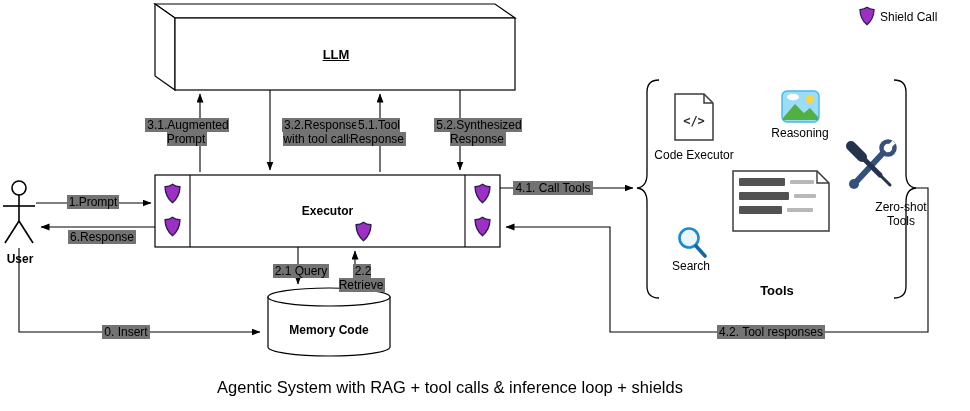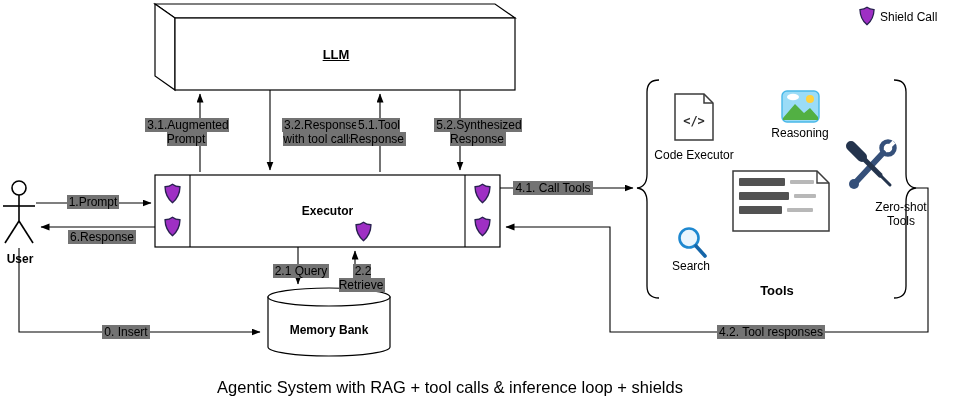--- a/index.html
+++ b/index.html
@@ -122,21 +122,21 @@
       <circle cx="854" cy="184" r="5" fill="var(--wrench-blue)"></circle>
       <line class="toolsdark" x1="851" y1="146" x2="862" y2="157" stroke-width="10"></line>
       <line class="toolsdark" x1="862" y1="157" x2="880" y2="175" stroke-width="5"></line>
       <line class="toolsdark" x1="880" y1="175" x2="890" y2="185" stroke-width="3"></line>
     </g>
   </svg>
 
   <div class="lbl bold big" style="left:184px; top:47px; width:304px;text-decoration:underline;"><span>LLM</span></div>
   <div class="lbl bold" style="left:190px; top:204px; width:275px;"><span>Executor</span></div>
   <div class="lbl bold" style="left:-2px; top:252px; width:44px;"><span>User</span></div>
-  <div class="lbl bold" style="left:270px; top:323px; width:118px;"><span>Memory Bank</span></div>
+  <div class="lbl bold" style="left:270px; top:323px; width:118px;"><span>Memory Code</span></div>
   <div class="lbl bold big" style="left:742px; top:283px; width:70px;"><span>Tools</span></div>
 
   <div class="lbl" style="left:648px; top:148px; width:92px;"><span>Code Executor</span></div>
   <div class="lbl" style="left:766px; top:126px; width:68px;"><span>Reasoning</span></div>
   <div class="lbl" style="left:666px; top:259px; width:50px;"><span>Search</span></div>
   <div class="lbl" style="left:838px; top:200px; width:62px;margin-left:32px;"><span>Zero-shot Tools</span></div>
 
   <div class="lbl" style="left:60px; top:195px; width:66px;"><span class="bg">1.Prompt</span></div>
   <div class="lbl" style="left:68px; top:220px; width:66px;margin-top:10px;"><span class="bg">6.Response</span></div>
   <div class="lbl" style="left:98px; top:325px; width:56px;"><span class="bg">0. Insert</span></div>

